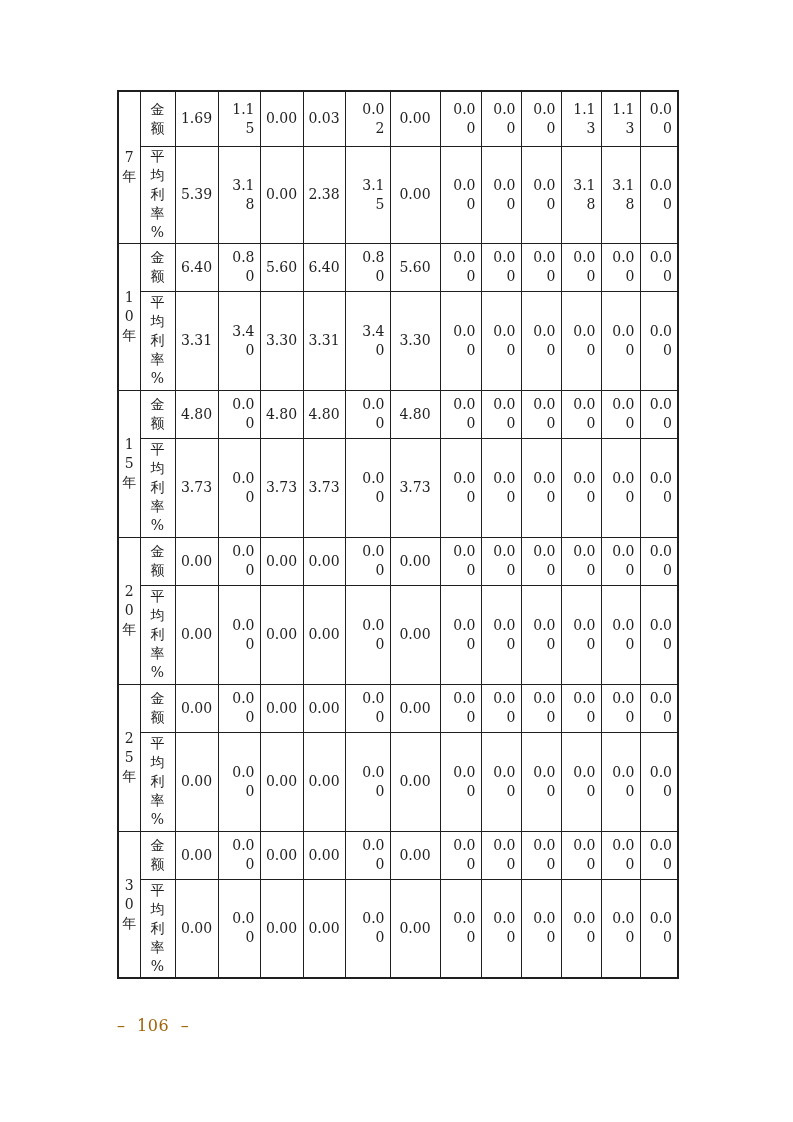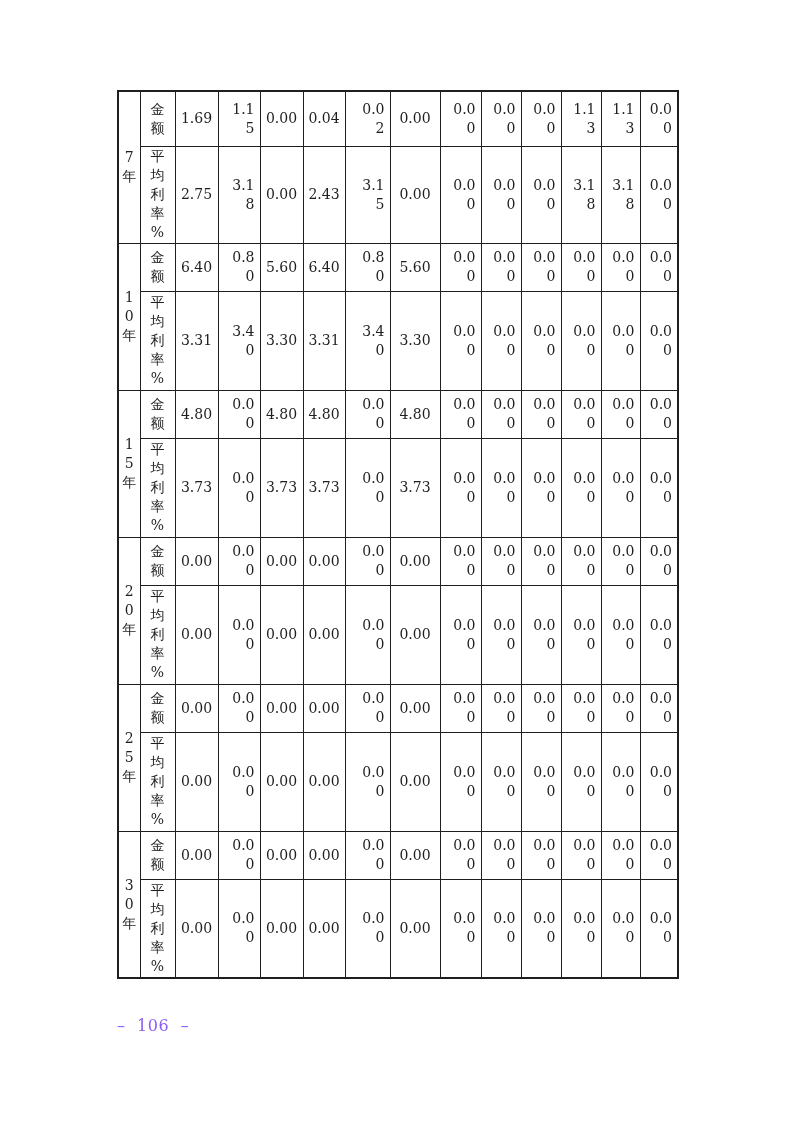--- a/index.html
+++ b/index.html
@@ -35,21 +35,21 @@
   .loan-table td.cell-wrap  { text-align: right; padding: 0 5px; }
   .loan-table tr.row-amount { height: 48px; }
   .loan-table tr.row-rate   { height: 99px; }
   .loan-table tr.row-amount.first-group { height: 55px; }
   .loan-table tr.row-rate.first-group   { height: 97px; }
   .page-number {
     position: absolute;
     left: 117px;
     top: 1016px;
     font-size: 16px;
-    color: #8b5cf6;
+    color: #a16207;
     letter-spacing: 0.5px;
     word-spacing: 6px;
   }
 </style>
 </head>
 <body>
 
 <div class="page">
 
   <table class="loan-table">
@@ -72,21 +72,21 @@
     <tbody>
         <tr class="row-amount first-group">
           <td class="cell-year" rowspan="2">7
 年</td>
           <td class="cell-label">金
 额</td>
           <td class="cell-num">1.69</td>
           <td class="cell-wrap">1.1
 5</td>
           <td class="cell-num">0.00</td>
-          <td class="cell-num">0.04</td>
+          <td class="cell-num">0.03</td>
           <td class="cell-wrap">0.0
 2</td>
           <td class="cell-num">0.00</td>
           <td class="cell-wrap">0.0
 0</td>
           <td class="cell-wrap">0.0
 0</td>
           <td class="cell-wrap">0.0
 0</td>
           <td class="cell-wrap">1.1
@@ -95,25 +95,25 @@
 3</td>
           <td class="cell-wrap">0.0
 0</td>
         </tr>
         <tr class="row-rate first-group">
           <td class="cell-label">平
 均
 利
 率
 %</td>
-          <td class="cell-num">2.75</td>
+          <td class="cell-num">5.39</td>
           <td class="cell-wrap">3.1
 8</td>
           <td class="cell-num">0.00</td>
-          <td class="cell-num">2.43</td>
+          <td class="cell-num">2.38</td>
           <td class="cell-wrap">3.1
 5</td>
           <td class="cell-num">0.00</td>
           <td class="cell-wrap">0.0
 0</td>
           <td class="cell-wrap">0.0
 0</td>
           <td class="cell-wrap">0.0
 0</td>
           <td class="cell-wrap">3.1

